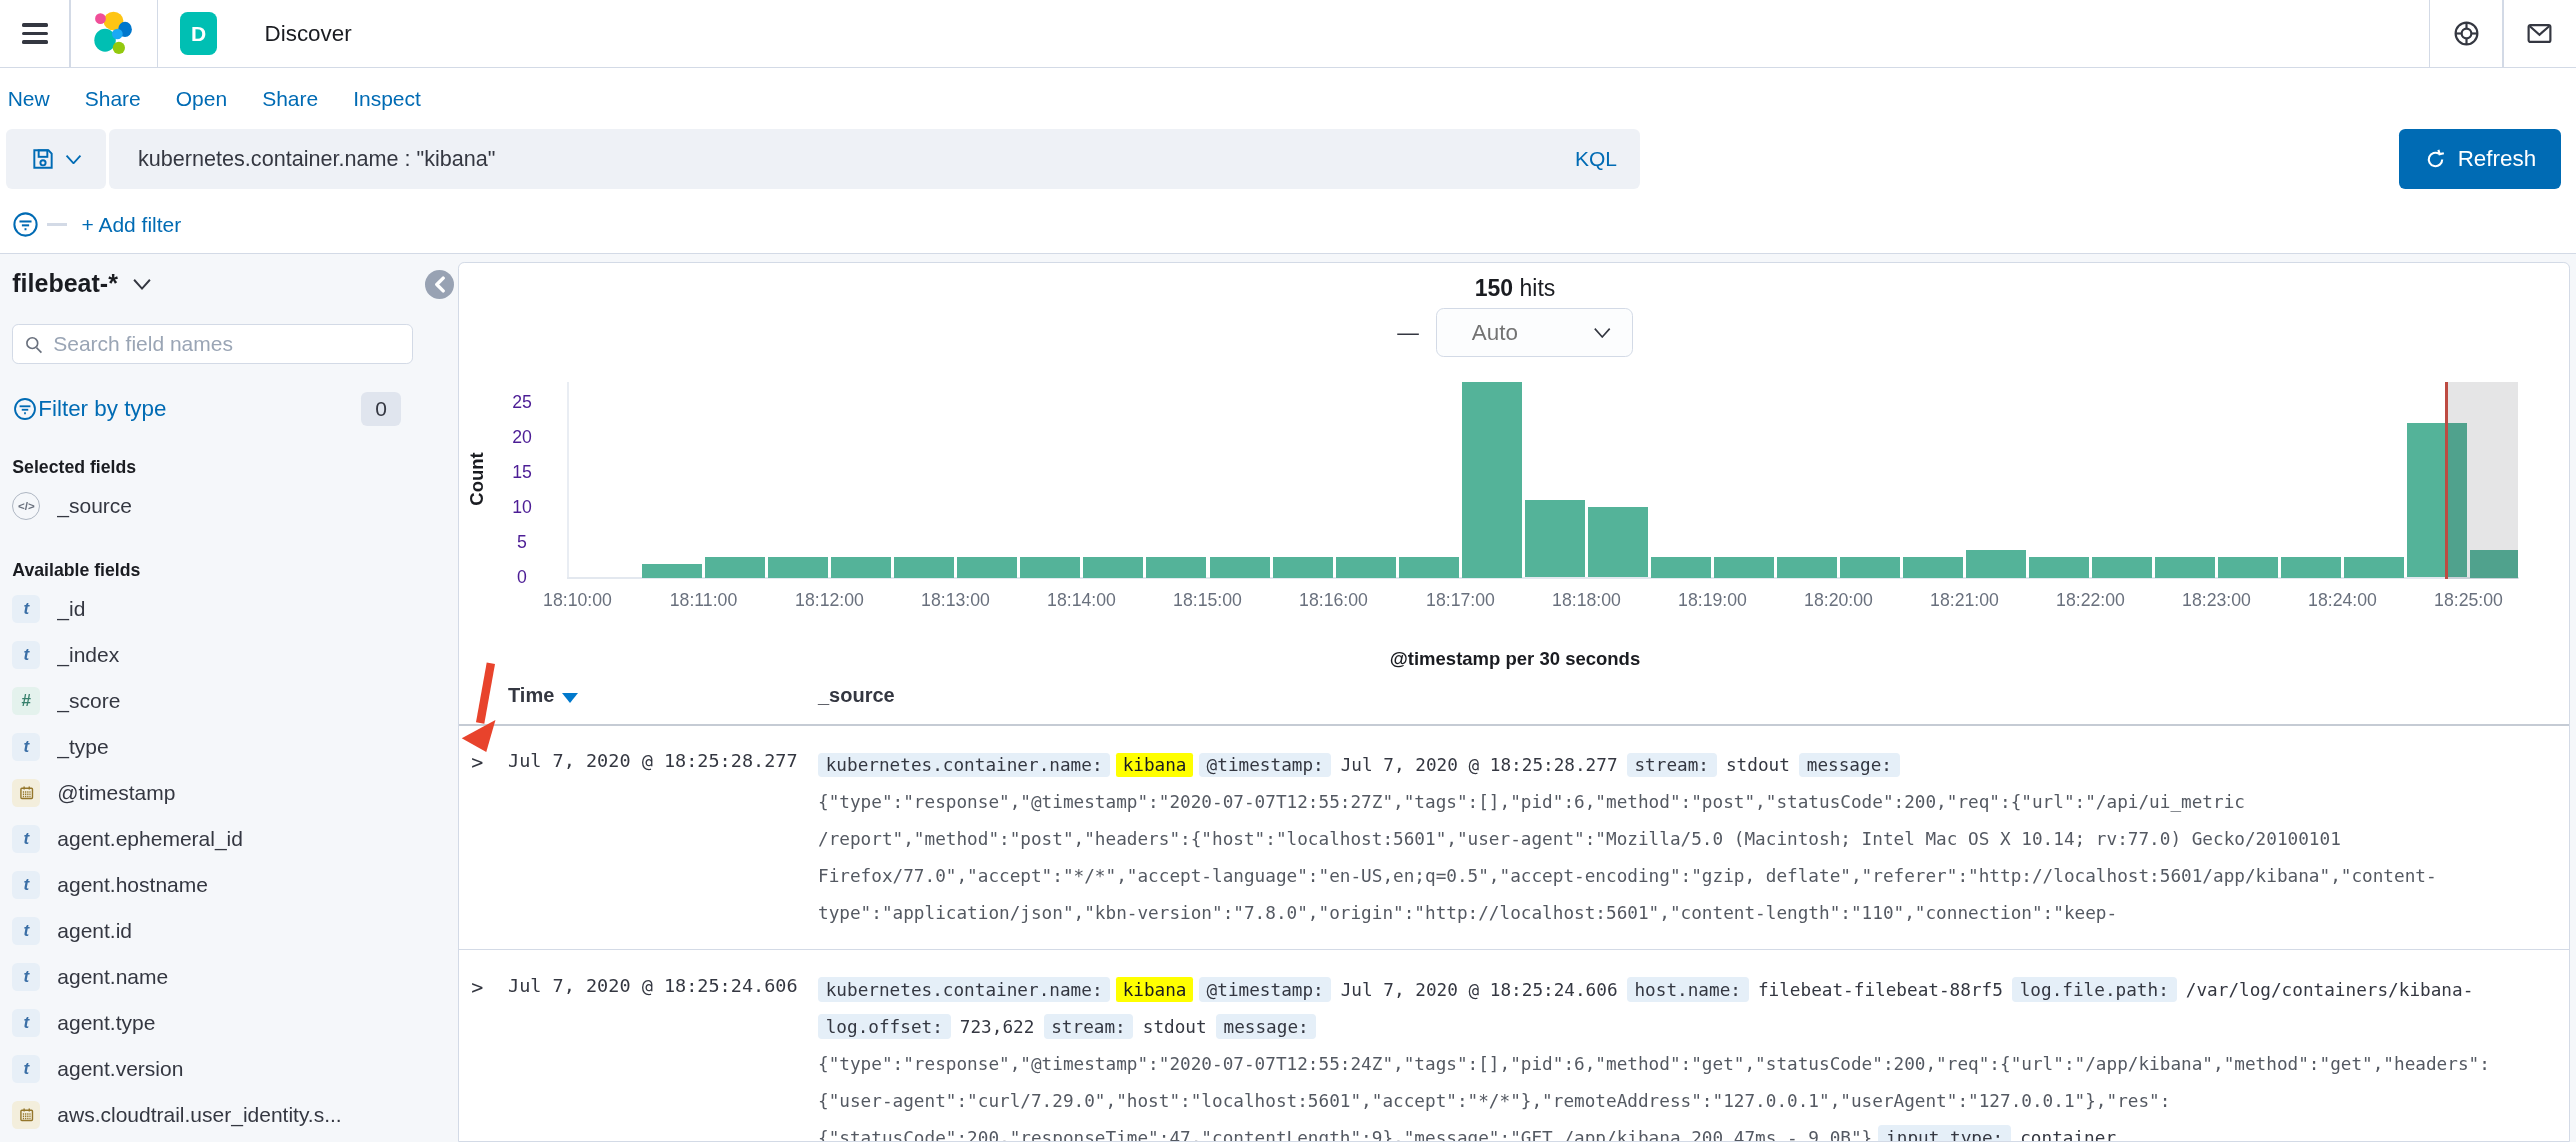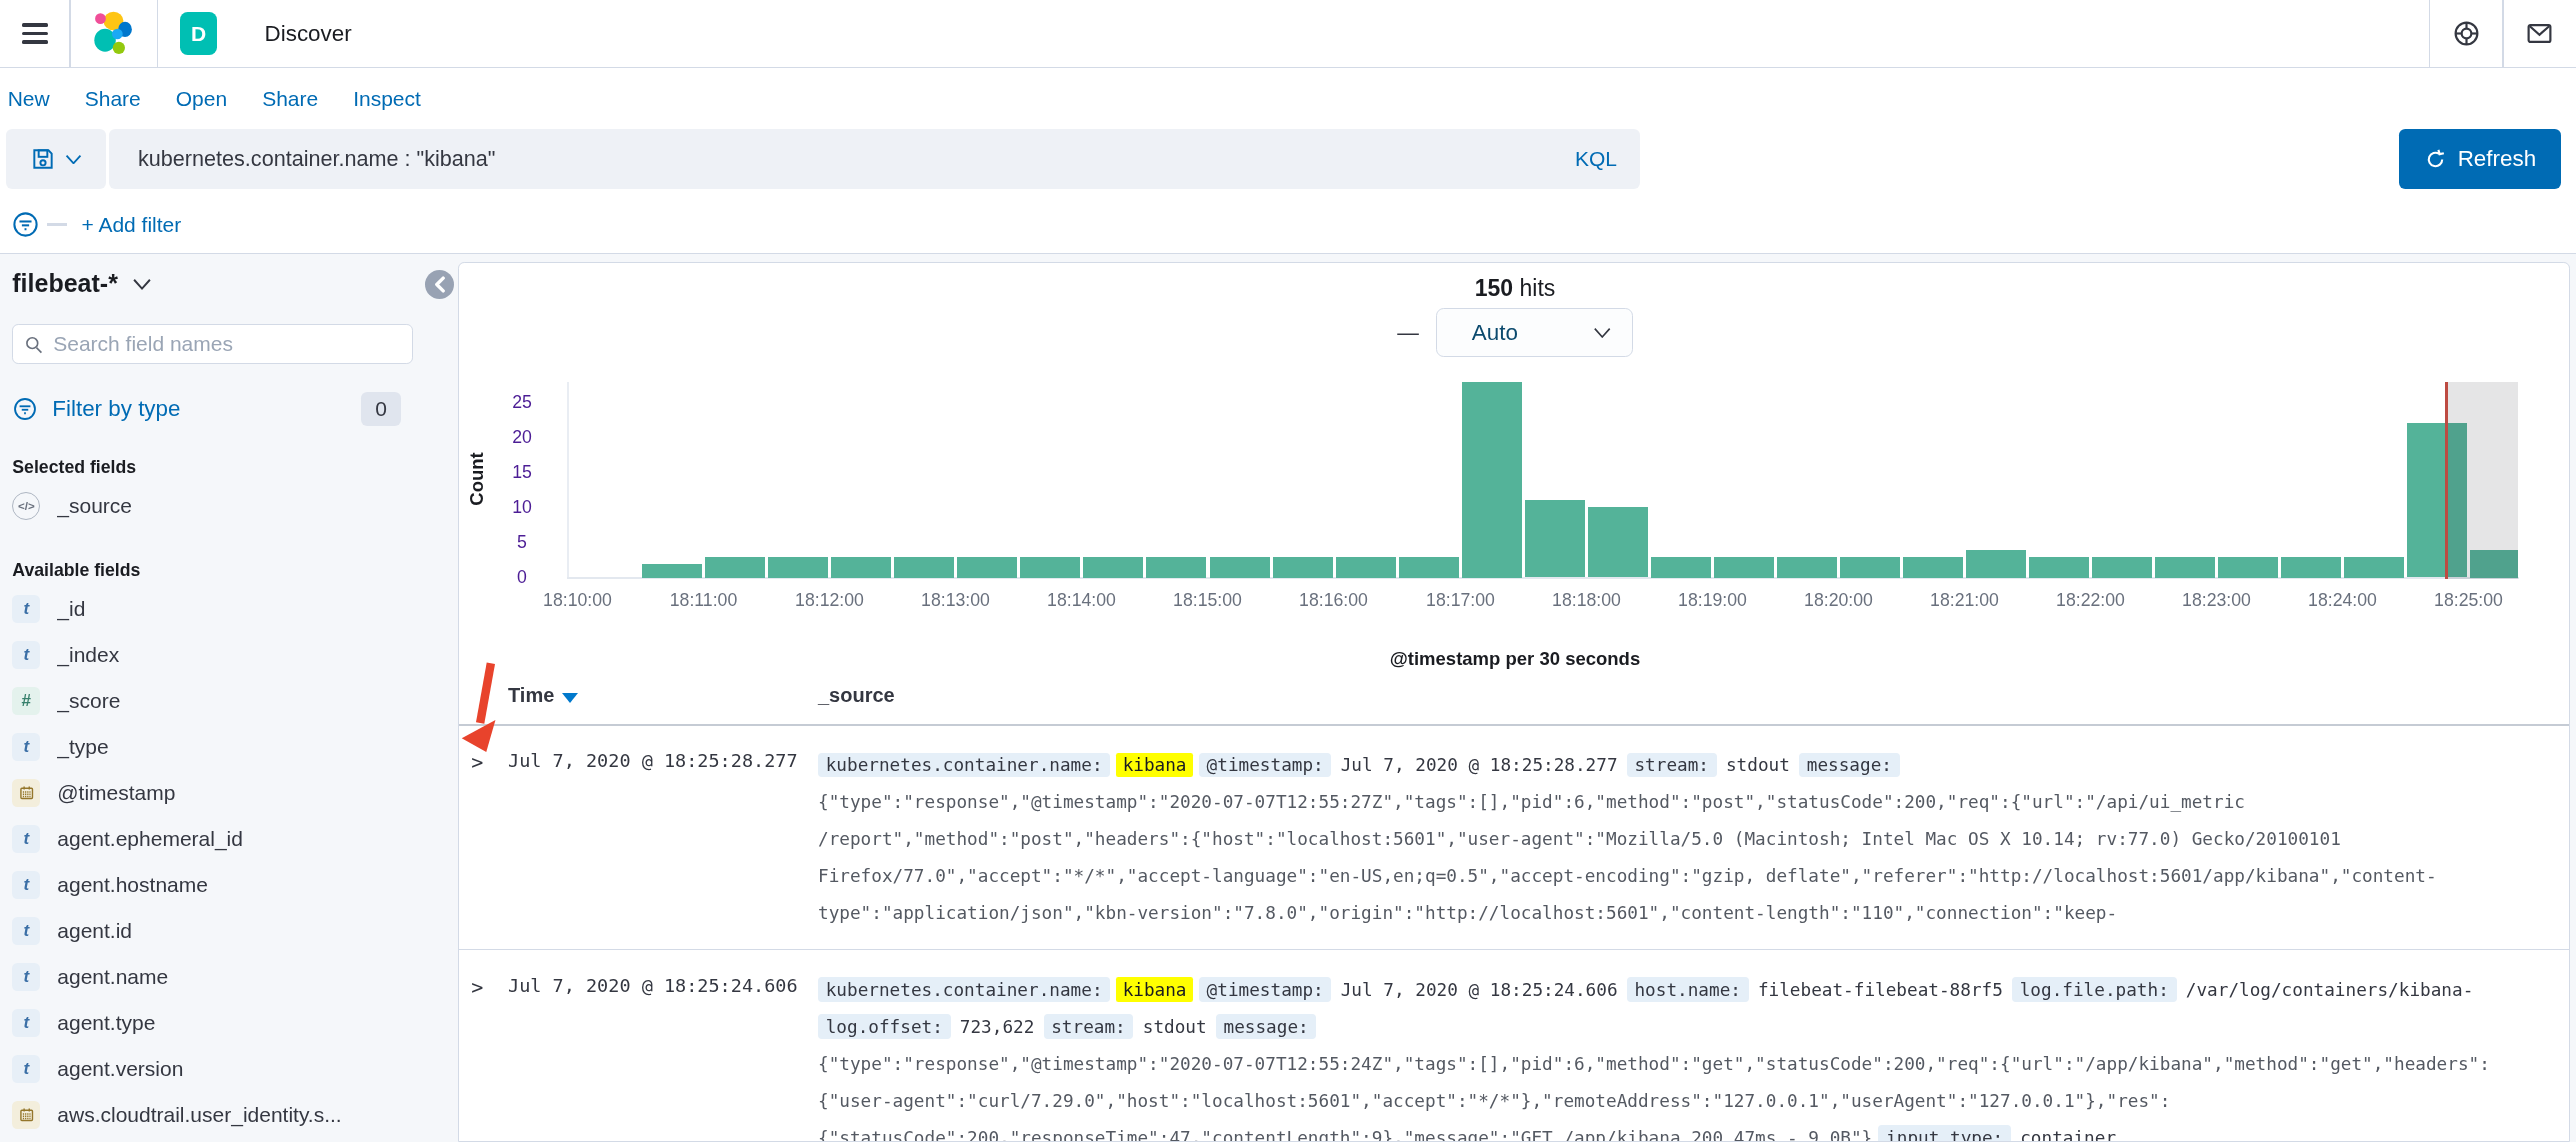--- a/index.html
+++ b/index.html
@@ -42,41 +42,41 @@
   .topline { position:absolute; left:0; top:253px; width:2576px; height:1.5px; background:#D3DAE6; }
   .workspace { position:absolute; left:0; top:254px; width:2576px; height:888px; background:#F5F7FA; }
 
   
   .sidebar { position:absolute; left:0; top:254px; width:432px; height:888px; padding:15.4px 10.8px 0 12.3px; }
   .idx-row { display:flex; align-items:center; gap:14px; }
   .idx-title { font-size:25px; font-weight:bold; color:#1A1C21; }
   .fieldsearch { margin-top:26px; width:401px; height:40px; background:#fff; border:1.5px solid #D3DAE6; border-radius:6.2px; display:flex; align-items:center; padding:0 10.8px; gap:9.2px; }
   .fieldsearch input { border:none; outline:none; background:transparent; font-size:21px; color:#343741; width:100%; font-family:inherit; }
   .fieldsearch input::placeholder { color:#9AA5B5; }
-  .ftype-row { margin-top:28px; display:flex; align-items:center; gap:14px; }
+  .ftype-row { margin-top:28px; display:flex; align-items:center; }
   .ftype-label { color:#006BB4; font-size:22.4px; }
   .ftype-badge { margin-left:auto; margin-right:20px; background:#E0E5EE; border-radius:6.2px; min-width:40px; height:34px; display:flex; align-items:center; justify-content:center; font-size:21px; color:#343741; }
   .sb-heading { margin-top:31px; font-size:17.7px; font-weight:bold; color:#1A1C21; }
   .fieldlist { margin-top:4.6px; }
   .field-row { display:flex; align-items:center; gap:17px; height:46px; cursor:pointer; }
   .tok { width:28px; height:28px; border-radius:5.4px; display:flex; align-items:center; justify-content:center; font-size:17px; font-weight:bold; font-style:italic; flex:0 0 28px; }
   .tok-string { background:#E7EFF7; color:#3B6FA6; }
   .tok-number { background:#E4F2ED; color:#37806C; font-style:normal; }
   .tok-date { background:#F3EEDC; color:#94762B; font-style:normal; }
   .tok-source { background:transparent; border:1.5px solid #AEB6C2; border-radius:50%; color:#69707D; font-style:normal; font-size:11.6px; font-weight:bold; }
   .field-label { font-size:21px; color:#343741; white-space:nowrap; overflow:hidden; text-overflow:ellipsis; }
   .collapse-btn { position:absolute; left:425px; top:270px; width:29px; height:29px; border-radius:50%; background:#98A2B3; display:flex; align-items:center; justify-content:center; z-index:5; cursor:pointer; }
 
   
   .card { position:absolute; left:458px; top:262px; width:2112px; height:880px; background:#fff; border:1.5px solid #D3DAE6; border-radius:6.2px 6.2px 0 0; overflow:hidden; }
   .hits-row { position:absolute; left:0; top:12.3px; width:2112px; text-align:center; font-size:23px; color:#1A1C21; }
   .hits-count { font-weight:bold; }
   .range-row { position:absolute; left:0; top:45px; width:2112px; display:flex; align-items:center; justify-content:center; gap:17px; }
   .range-text { font-size:21.6px; color:#343741; }
-  .interval-select { width:197px; height:49px; background:#FCFDFE; border:1.5px solid #D3DAE6; border-radius:7.7px; display:flex; align-items:center; padding:0 20px 0 35px; font-size:22.4px; color:#0c4a6e; }
+  .interval-select { width:197px; height:49px; background:#FCFDFE; border:1.5px solid #D3DAE6; border-radius:7.7px; display:flex; align-items:center; padding:0 20px 0 35px; font-size:22.4px; color:#737373; }
   .interval-select .chev { margin-left:auto; }
 
   
   .ylabel { position:absolute; left:-28px; top:205px; width:92px; text-align:center; transform:rotate(-90deg); font-size:18.5px; font-weight:bold; color:#1A1C21; }
   .ytick { position:absolute; width:46px; text-align:center; font-size:17.7px; color:#4c1d95; }
   .xtick { position:absolute; width:123px; text-align:center; font-size:17.7px; color:#69707D; top:327px; }
   .axis-x { position:absolute; left:108px; top:314px; width:1952px; height:1.5px; background:#E3E8EF; }
   .axis-y { position:absolute; left:108px; top:119px; width:1.5px; height:196px; background:#E9EDF3; }
   .bar { position:absolute; background:#54B399; }
   .time-marker { position:absolute; width:3.1px; background:#BD4B42; top:119px; height:197px; }

